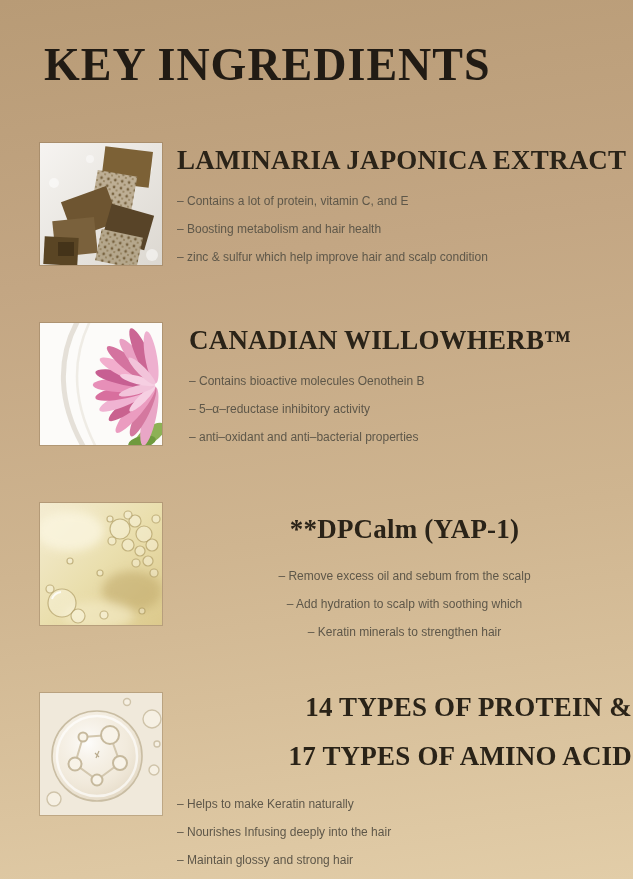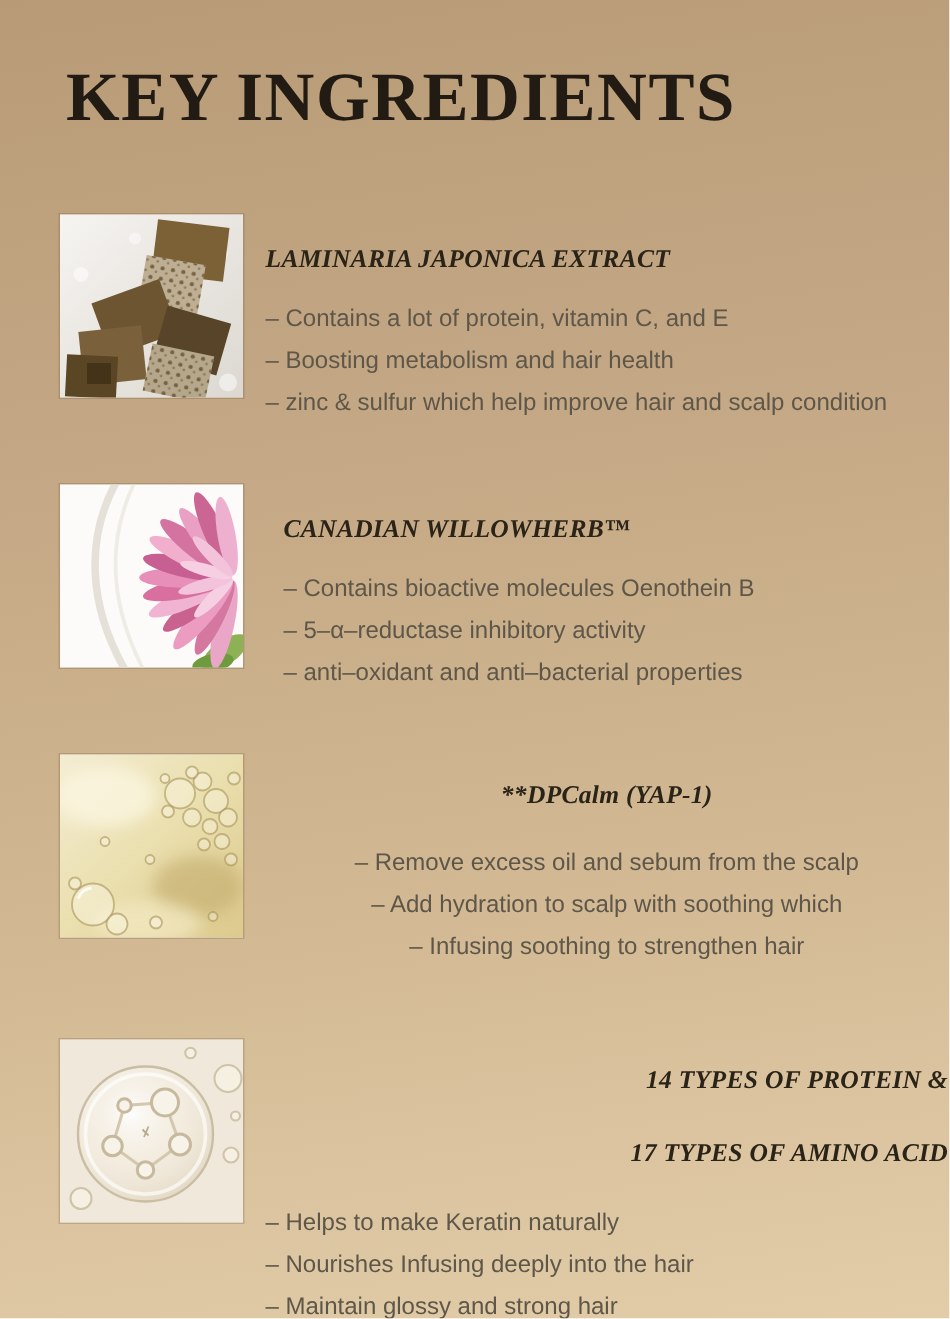--- a/index.html
+++ b/index.html
@@ -15,26 +15,26 @@
   }
   .row { position:absolute; left:40px; display:flex; align-items:flex-start; }
   .thumb {
     width:122px; height:122px; flex:0 0 122px; margin-right:15px;
     box-shadow:0 0 0 1px rgba(115,95,65,.28);
     background:#f3f1ec;
   }
   .thumb svg { display:block; width:122px; height:122px; }
   .txt { width:455px; }
   .ing-heading {
-    margin:14px 0 11px; font-size:17px; font-weight:bold;
-    color:#2a2318; line-height:31px; letter-spacing:.2px; white-space:pre-line;font-style:italic;
+    margin:2px 0 11px; font-size:27px; font-weight:bold;
+    color:#2a2318; line-height:31px; letter-spacing:.2px; white-space:pre-line;
   }
   .bullet {
     margin:0; font-family:"Liberation Sans", sans-serif;
-    font-size:16px; line-height:28px; color:#5e5749;
+    font-size:12px; line-height:28px; color:#5e5749;
   }
   #row-1 { top:143px; }
   #row-2 { top:323px;gap:12px; }
   #row-3 { top:503px;text-align:center; }
   #row-3 .ing-heading { margin-top:11px; margin-bottom:17px; }
   #row-4 { top:681px; }
   #row-4 .thumb { margin-top:12px; }
   #row-4 .ing-heading { line-height:49px; margin-bottom:9px;text-align:right; }
 </style>
 </head>
@@ -162,21 +162,21 @@
           <circle cx="64" cy="112" r="4"></circle>
             <circle cx="102" cy="108" r="3"></circle>
         </g>
         <path d="M12 96 a11 11 0 0 1 9 -7" stroke="#ffffff" stroke-width="2" fill="none" opacity=".8"></path>
       </svg>
     </div>
     <div class="txt">
       <h2 class="ing-heading">**DPCalm (YAP-1)</h2>
       <p class="bullet">– Remove excess oil and sebum from the scalp</p>
       <p class="bullet">– Add hydration to scalp with soothing which</p>
-      <p class="bullet">– Infusing soothing to strengthen hair</p>
+      <p class="bullet">– Keratin minerals to strengthen hair</p>
     </div>
   </section>
 
   <section class="row" id="row-4">
     <div class="thumb">
       <svg viewBox="0 0 122 122" aria-hidden="true">
         <defs>
           <radialGradient id="m-bub" cx=".4" cy=".35" r=".75">
             <stop offset="0" stop-color="#ffffff" stop-opacity=".9"></stop>
             <stop offset=".55" stop-color="#f6efe2" stop-opacity=".35"></stop>

